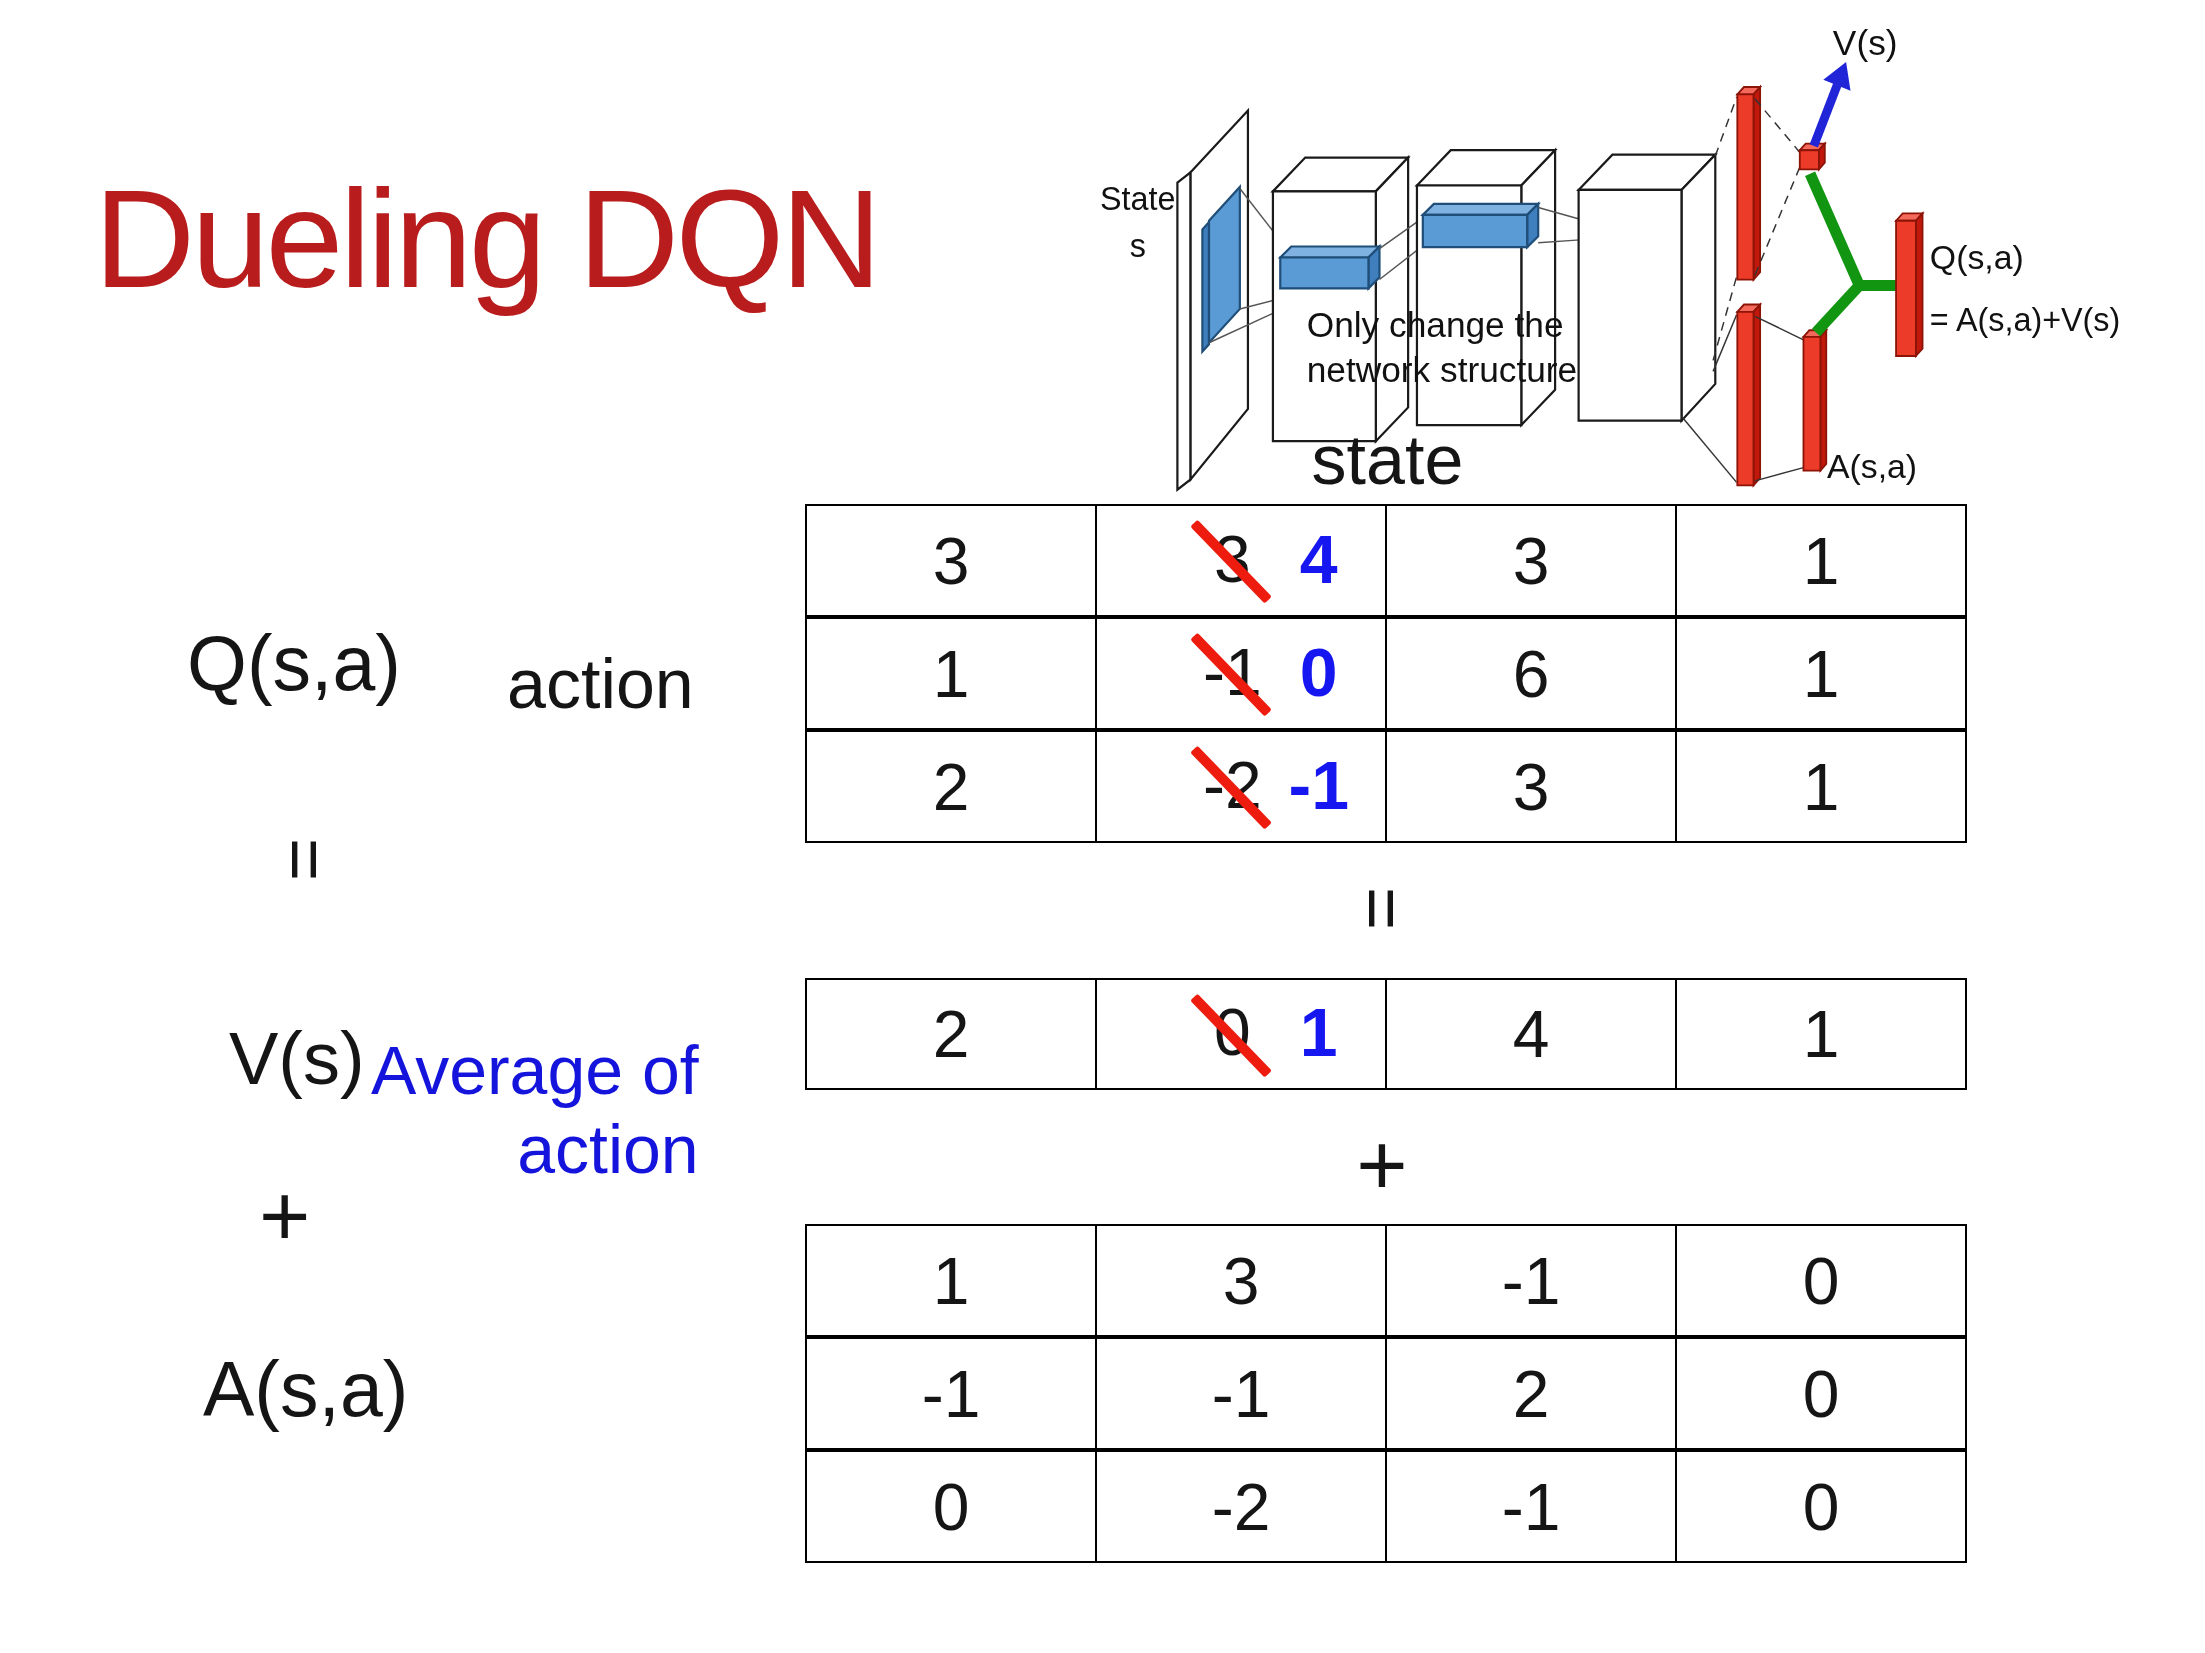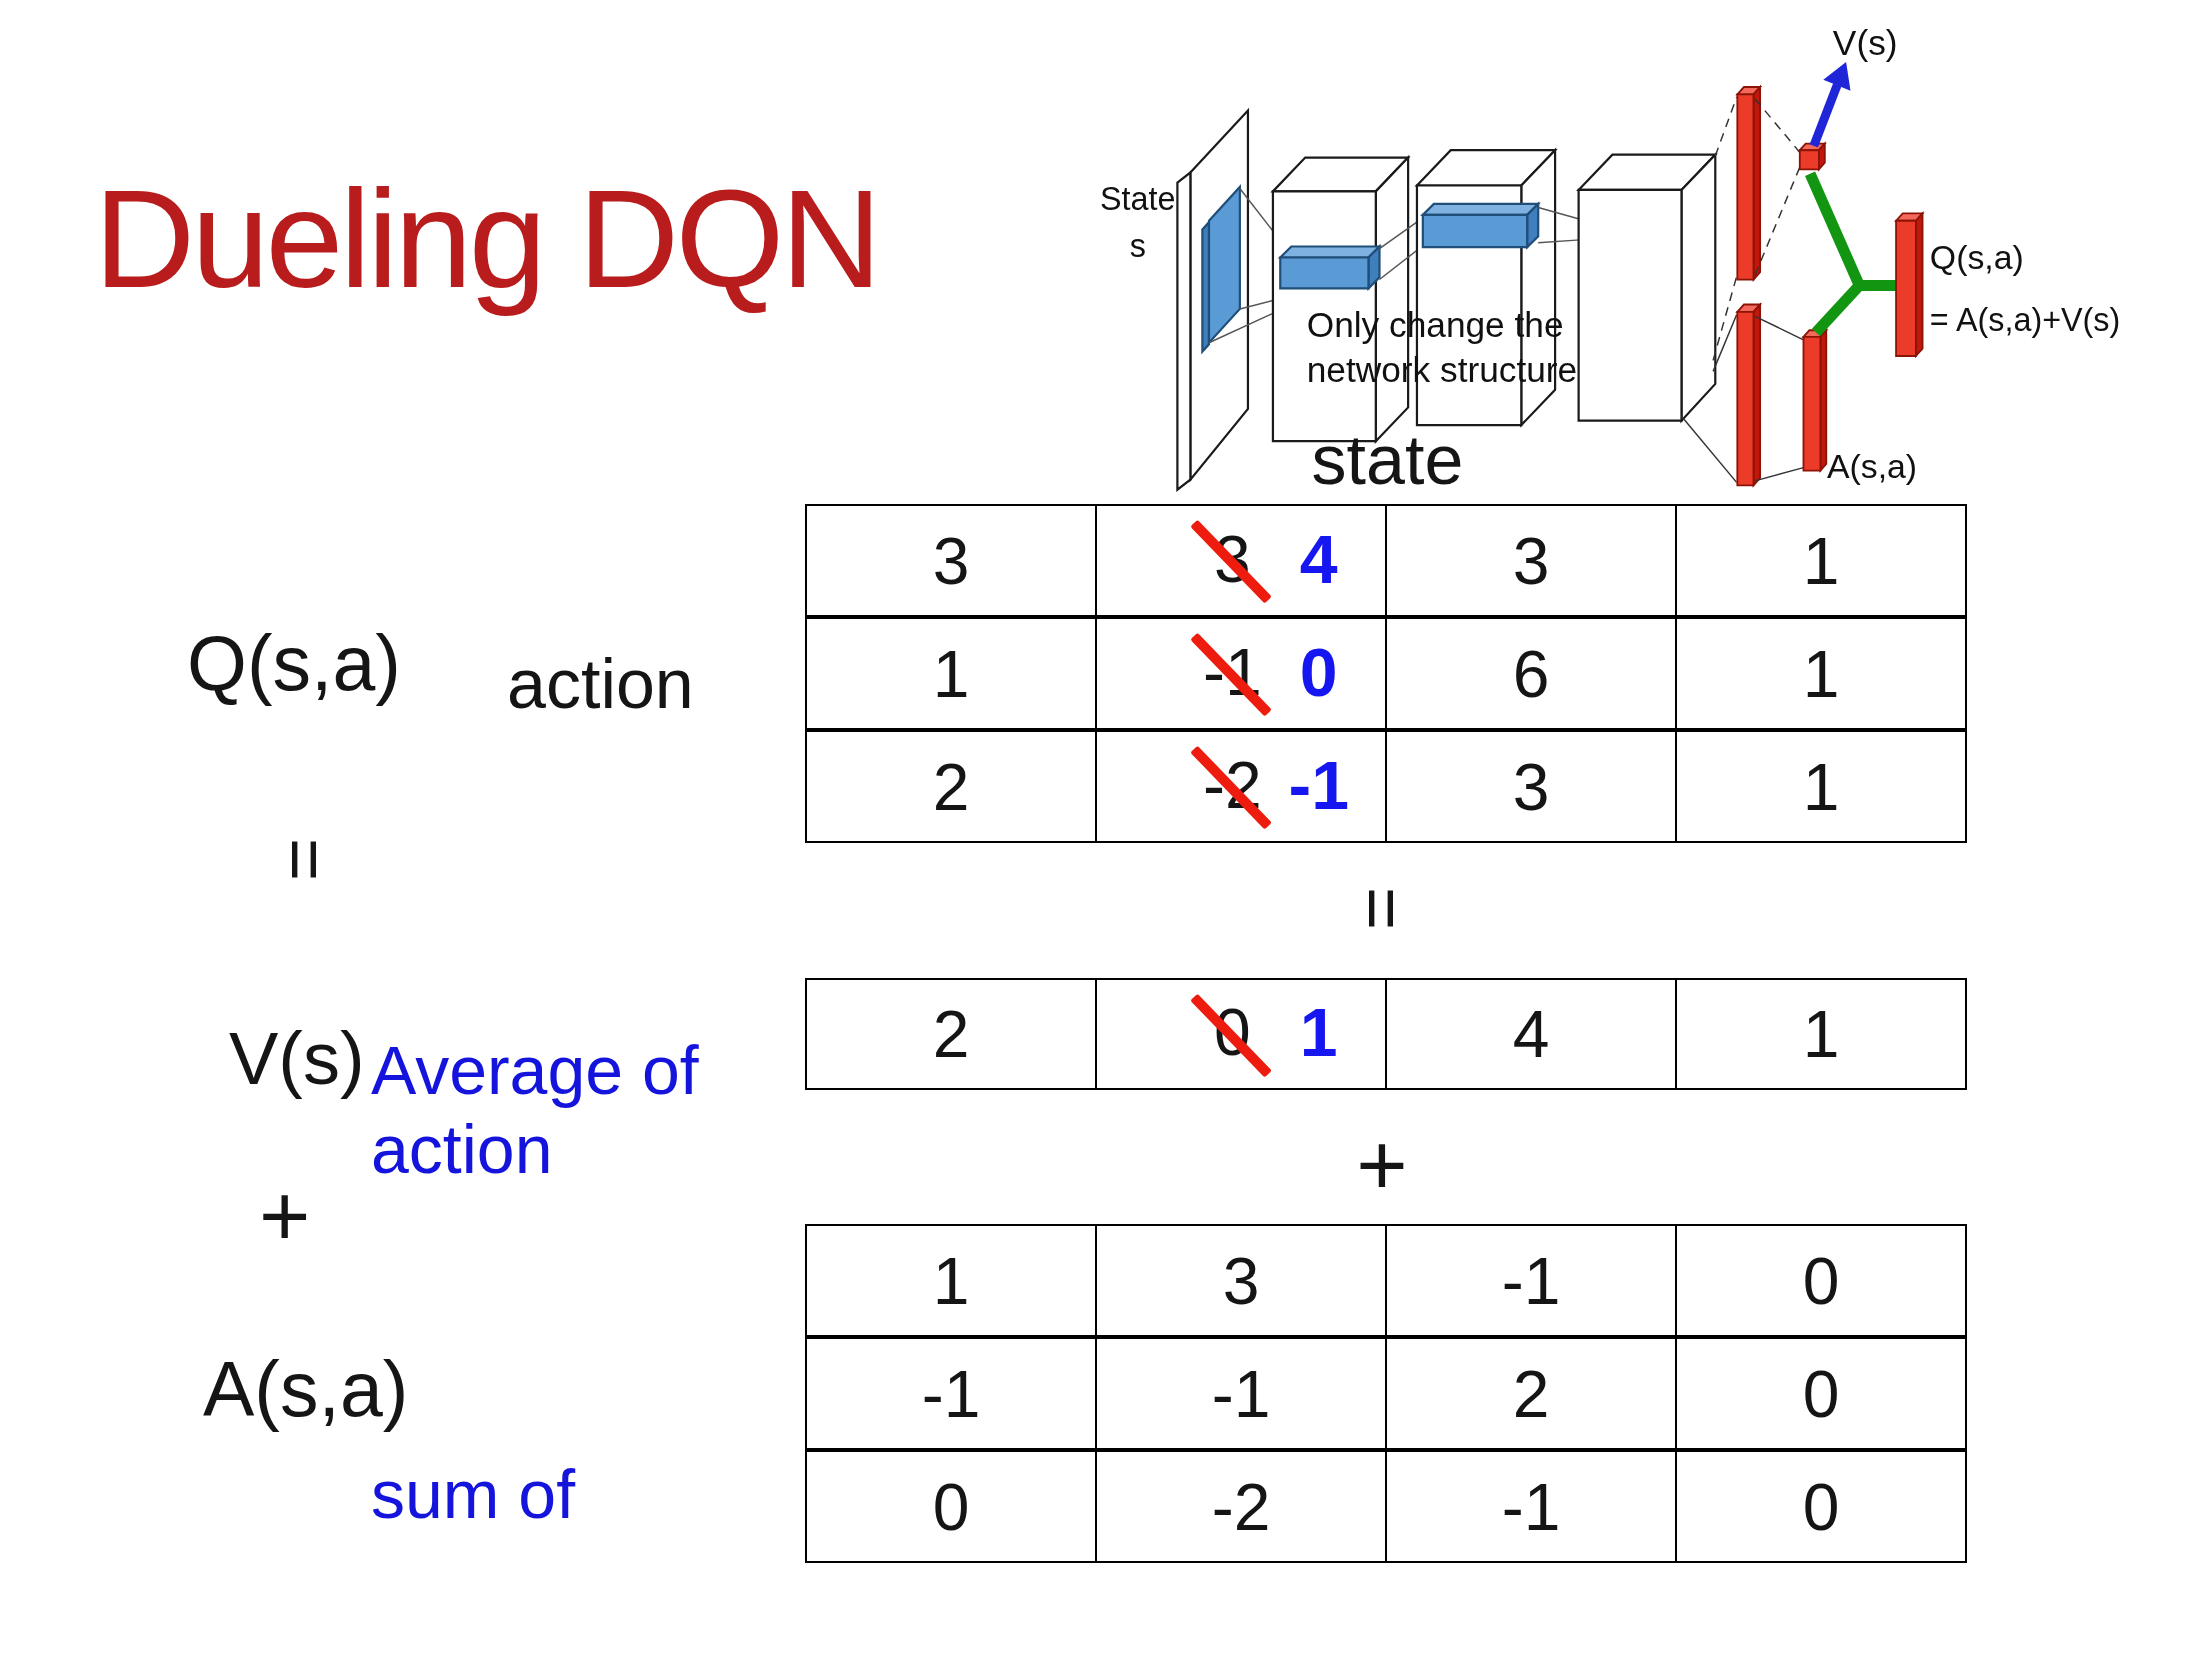--- a/index.html
+++ b/index.html
@@ -20,21 +20,21 @@
   .v-left{left:229px;top:1016px;font-size:74px;}
   .a-left{left:203px;top:1345px;font-size:77px;}
   .rot{transform:rotate(90deg);transform-origin:50% 50%;}
   .eq-left{left:250px;top:817px;width:110px;text-align:center;font-size:74px;}
   .eq-mid{left:1334px;top:866px;width:96px;text-align:center;font-size:74px;}
   .plus-left{left:259px;top:1165px;font-size:88px;}
   .plus-mid{left:1334px;top:1114px;width:96px;text-align:center;font-size:88px;}
   
   .note{color:#1414dd;font-size:68px;line-height:79px;}
   .note span{display:block;}
-  .avg{left:371px;top:1031px;}
+  .avg{left:371px;top:1031px;text-align:right;}
   .sum{left:371px;top:1455px;}
   
   table.tbl{position:absolute;border:2.9px solid #000;border-spacing:0;border-collapse:separate;
             table-layout:fixed;background:#fff;}
   table.tbl td{width:288px;padding:0;text-align:center;vertical-align:middle;
                font-size:66px;position:relative;border:0 solid #000;}
   table.tbl td + td{border-left:2.2px solid #000;}
   table.tbl tr + tr td{border-top:4.4px solid #000;}
   .q-tbl{left:805px;top:504px;}
   .q-tbl td{height:109px;}
@@ -178,21 +178,20 @@
   <div class="abs lbl eq-mid rot">=</div>
   <div class="abs lbl v-left">V(s)</div>
   <div class="abs note avg">
     <span>Average of</span>
     <span>action</span>
   </div>
   <div class="abs lbl plus-left">+</div>
   <div class="abs lbl plus-mid">+</div>
   <div class="abs lbl a-left">A(s,a)</div>
   <div class="abs note sum">
-    <span>sum of</span>
   </div>
 
   <table class="tbl q-tbl">
     <tbody>
         <tr>
       <td class="cell"><span class="val">3</span></td>
       <td class="cell">
         <span class="old">3</span>
         <span class="new">4</span>
         <div class="slash"></div>

